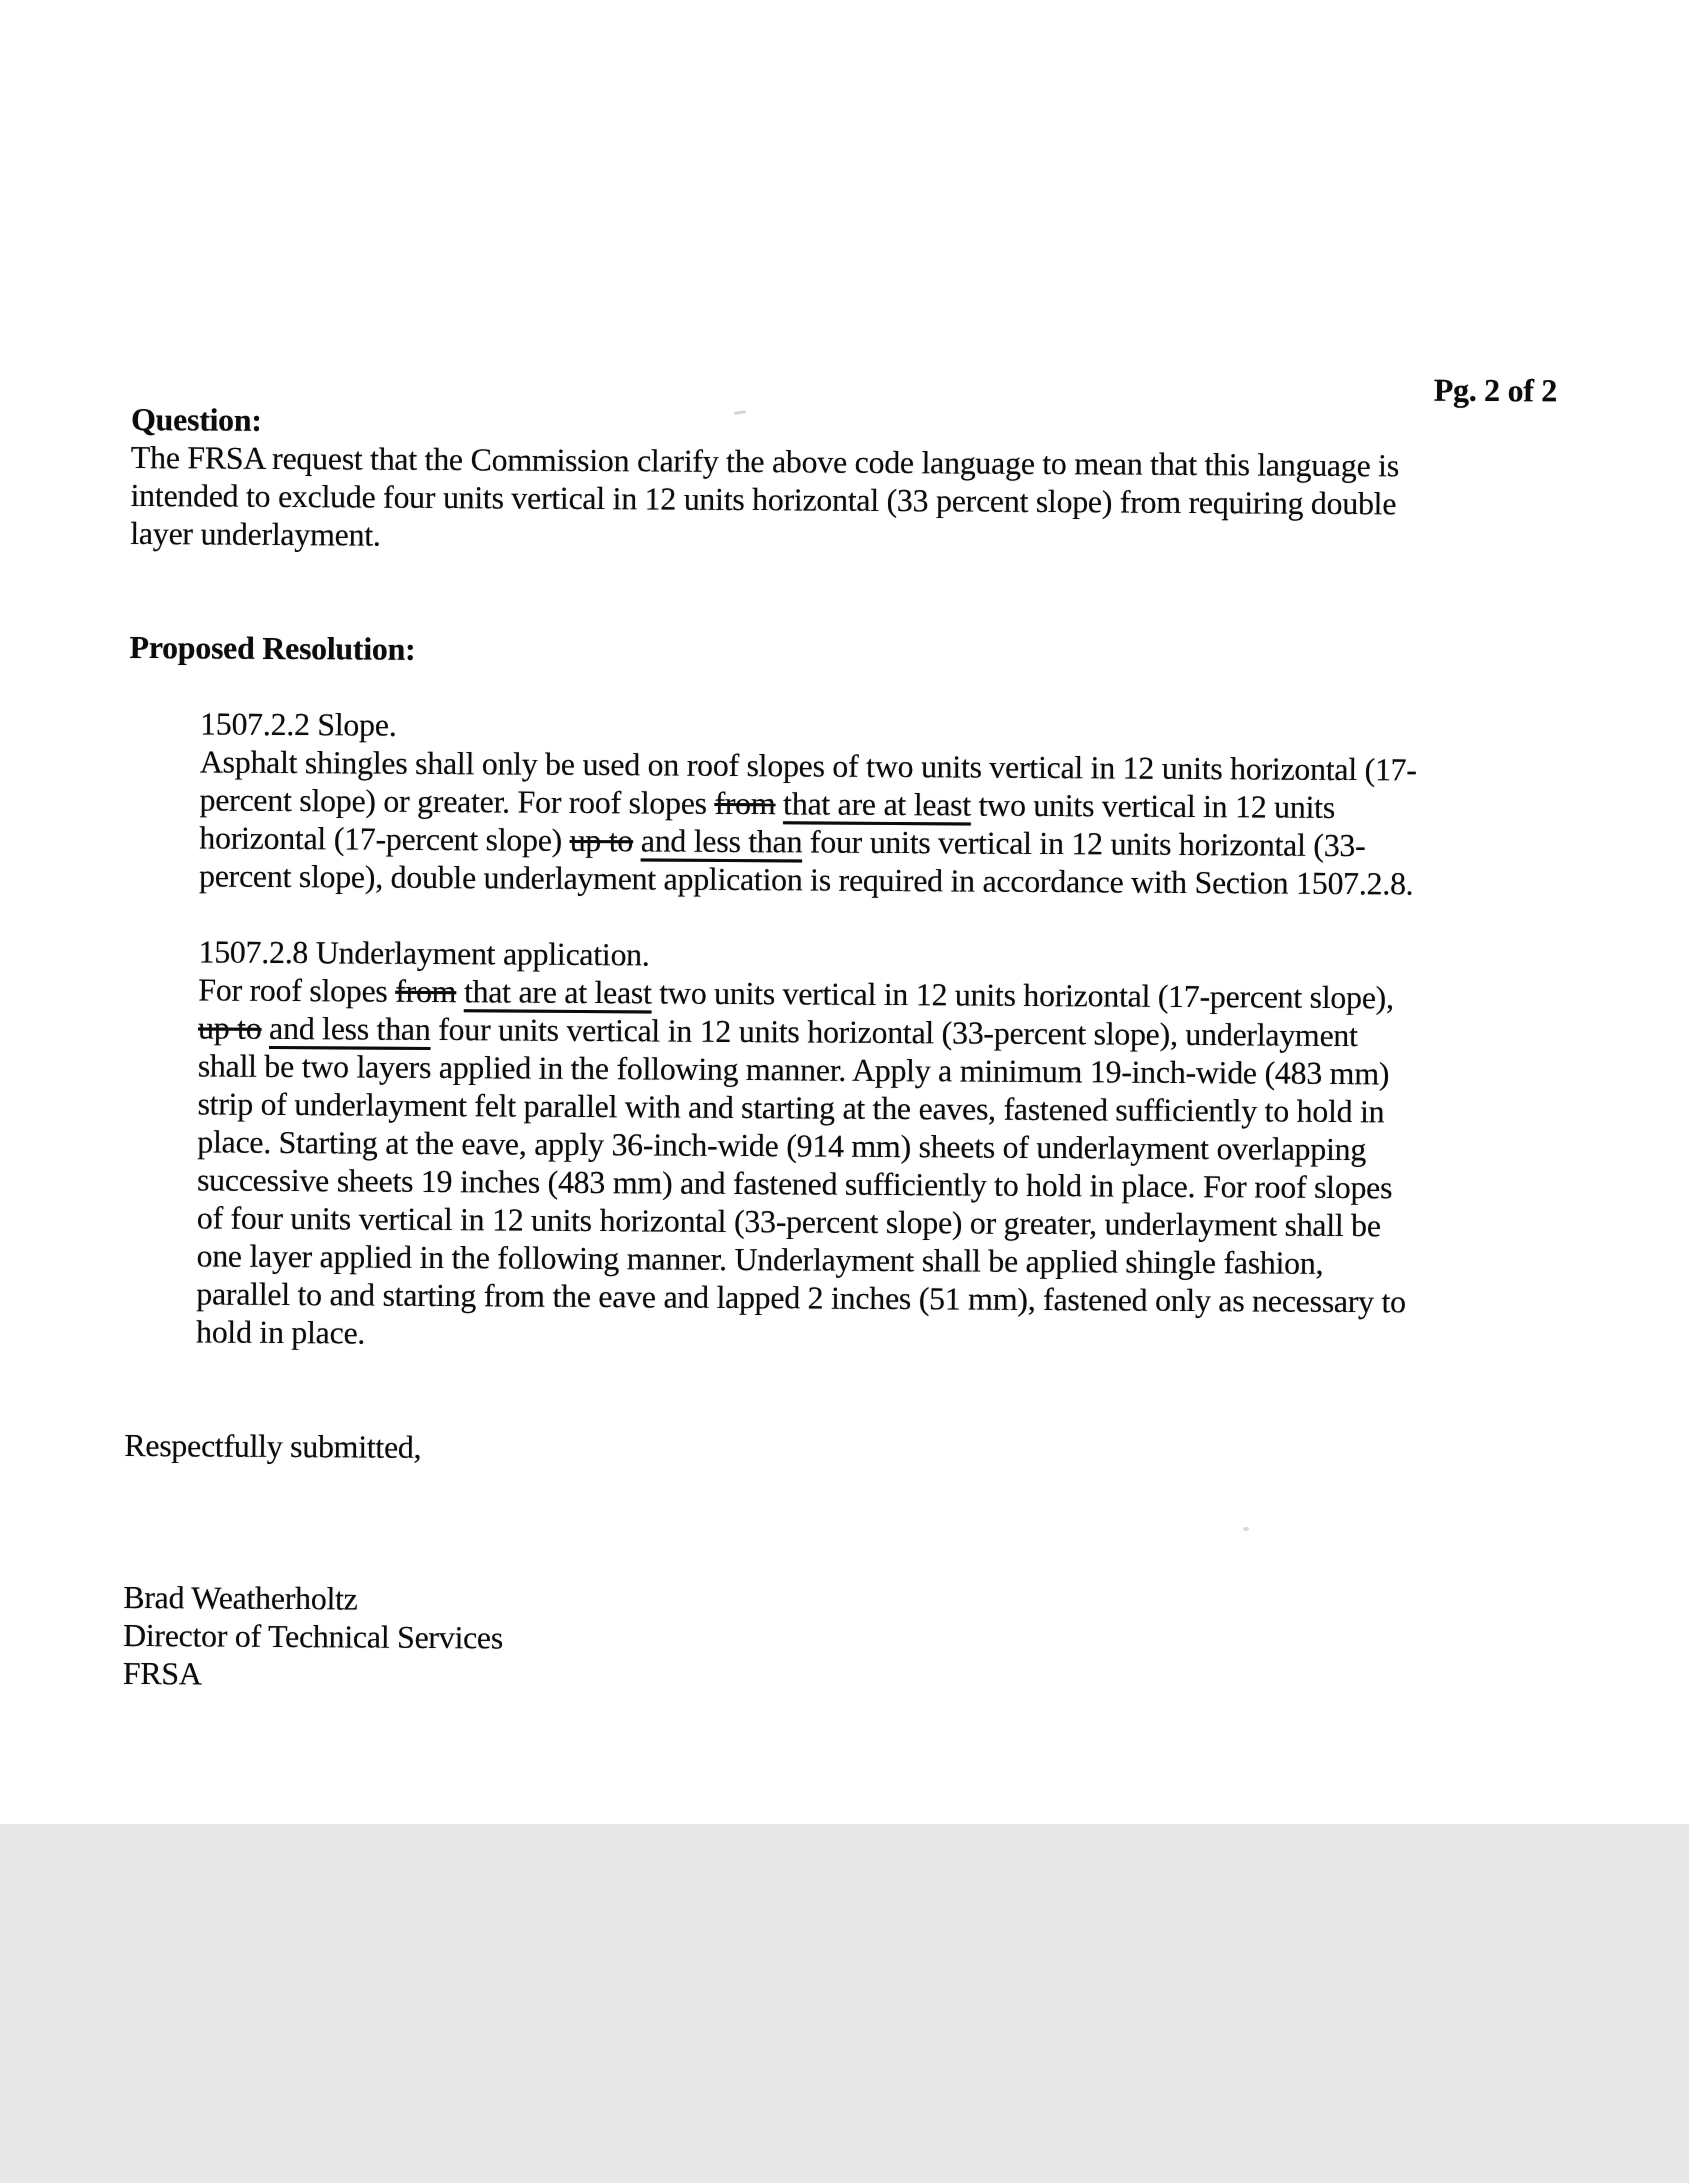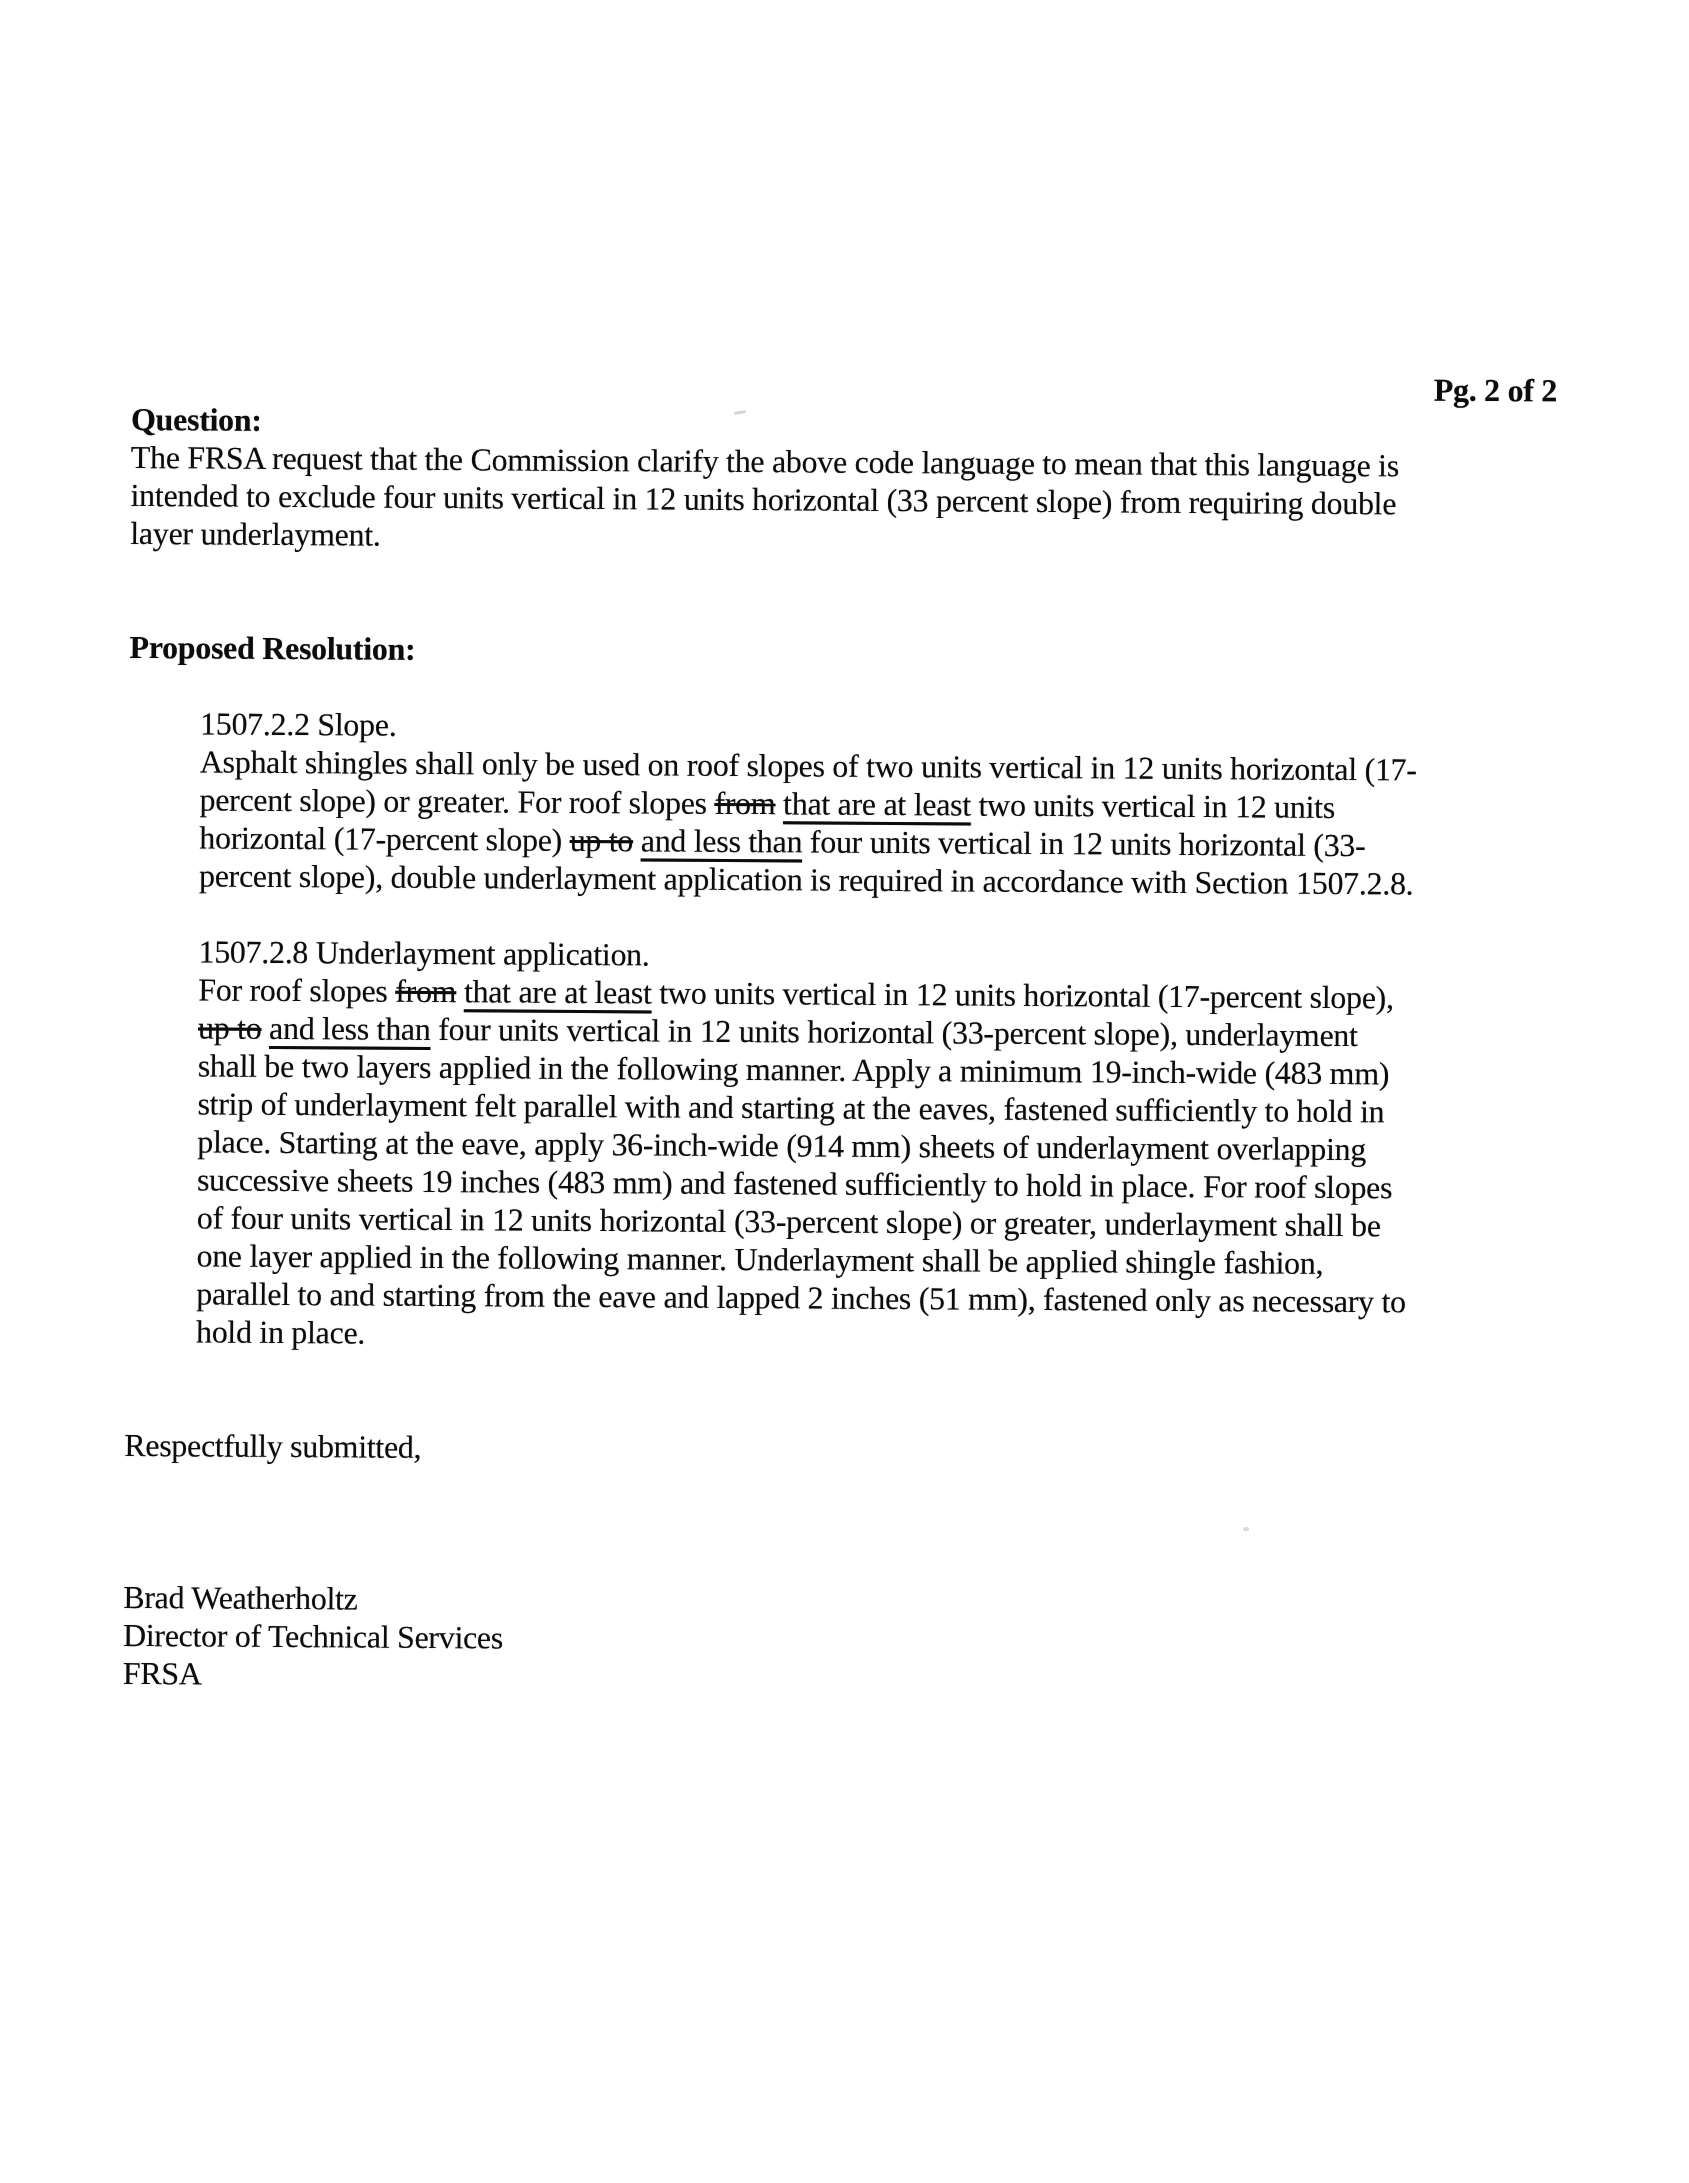--- a/index.html
+++ b/index.html
@@ -1,19 +1,19 @@
 <!DOCTYPE html>
 <html style="font-size:10.6px"><head>
 <meta charset="utf-8">
 <style>
   html, body { margin: 0; padding: 0; background: #e8e8e8; }
   #page {
     position: relative;
     width: 1690px;
-    height: 2183px;
+    height: 1824px;
     background: #ffffff;
     overflow: hidden;
     font-family: "Liberation Serif", "DejaVu Serif", serif;
     color: #0c0c0c;
   }
   #doc {
     position: absolute;
     left: 131px;
     top: 362px;
     width: 1431px;

